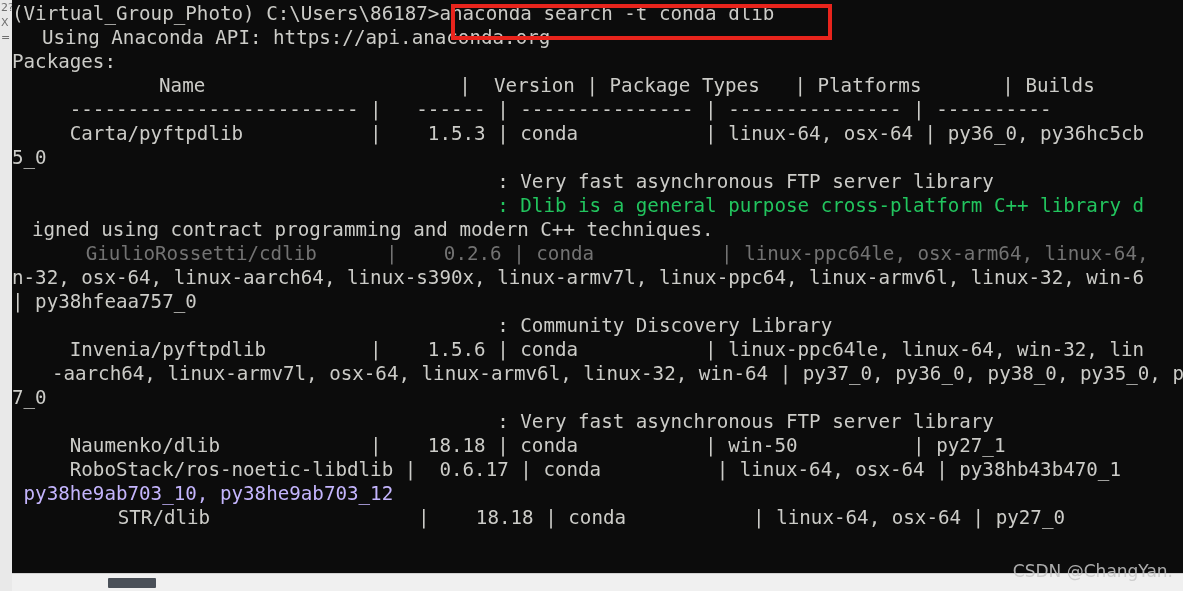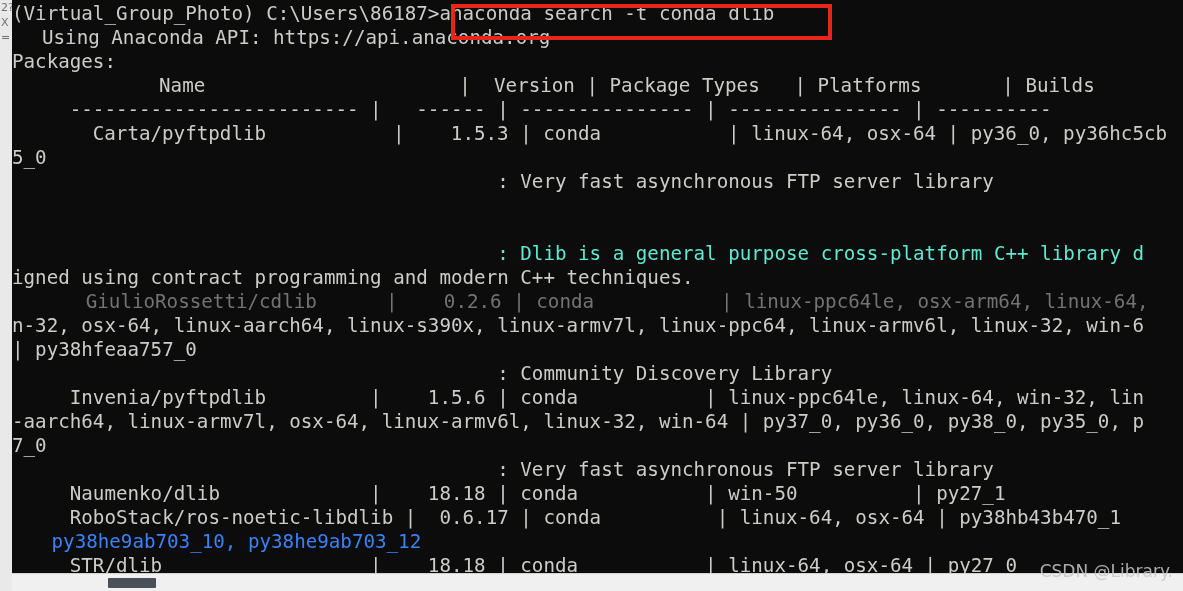--- a/index.html
+++ b/index.html
@@ -126,42 +126,42 @@
     <div>=</div>
   </div>
 
   <div id="console" style="background: rgb(12, 12, 12);">
     <div id="console-inner">
       <span class="line" style="color: rgb(204, 204, 200);">(Virtual_Group_Photo) C:\Users\86187&gt;anaconda search -t conda dlib</span>
       <span class="line" style="color: rgb(204, 204, 200); padding-left: 30px;">Using Anaconda API: https://api.anaconda.org</span>
       <span class="line" style="color: rgb(204, 204, 200);">Packages:</span>
       <span class="line" style="color: rgb(204, 204, 200); text-align: center;">     Name                      |  Version | Package Types   | Platforms       | Builds</span>
       <span class="line" style="color: rgb(204, 204, 200);">     ------------------------- |   ------ | --------------- | --------------- | ----------</span>
-      <span class="line" style="color: rgb(204, 204, 200); padding-left: 23px;">     Carta/pyftpdlib           |    1.5.3 | conda           | linux-64, osx-64 | py36_0, py36hc5cb</span>
+      <span class="line" style="color: rgb(204, 204, 200);">     Carta/pyftpdlib           |    1.5.3 | conda           | linux-64, osx-64 | py36_0, py36hc5cb</span>
       <span class="line" style="color: rgb(204, 204, 200);">5_0</span>
       <span class="line" style="color: rgb(204, 204, 200);">                                          : Very fast asynchronous FTP server library</span>
-      <span class="line" style="color: #5eead4; margin-top: 48px;">                                          : Dlib is a general purpose cross-platform C++ library d</span>
-      <span class="line" style="color: rgb(204, 204, 200);">igned using contract programming and modern C++ techniques.</span>
+      <span class="line" style="color: #22c55e;">                                          : Dlib is a general purpose cross-platform C++ library d</span>
+      <span class="line" style="color: rgb(204, 204, 200); padding-left: 20px;">igned using contract programming and modern C++ techniques.</span>
       <span class="line" style="color: #737373; padding-left: 16px;">     GiulioRossetti/cdlib      |    0.2.6 | conda           | linux-ppc64le, osx-arm64, linux-64,</span>
       <span class="line" style="color: rgb(204, 204, 200);">n-32, osx-64, linux-aarch64, linux-s390x, linux-armv7l, linux-ppc64, linux-armv6l, linux-32, win-6</span>
       <span class="line" style="color: rgb(204, 204, 200);">| py38hfeaa757_0</span>
       <span class="line" style="color: rgb(204, 204, 200);">                                          : Community Discovery Library</span>
       <span class="line" style="color: rgb(204, 204, 200);">     Invenia/pyftpdlib         |    1.5.6 | conda           | linux-ppc64le, linux-64, win-32, lin</span>
-      <span class="line" style="color: rgb(204, 204, 200);">-aarch64, linux-armv7l, osx-64, linux-armv6l, linux-32, win-64 | py37_0, py36_0, py38_0, py35_0, p</span>
+      <span class="line" style="color: rgb(204, 204, 200); text-align: right;">-aarch64, linux-armv7l, osx-64, linux-armv6l, linux-32, win-64 | py37_0, py36_0, py38_0, py35_0, p</span>
       <span class="line" style="color: rgb(204, 204, 200);">7_0</span>
       <span class="line" style="color: rgb(204, 204, 200);">                                          : Very fast asynchronous FTP server library</span>
       <span class="line" style="color: rgb(204, 204, 200);">     Naumenko/dlib             |    18.18 | conda           | win-50          | py27_1</span>
       <span class="line" style="color: rgb(204, 204, 200);">     RoboStack/ros-noetic-libdlib |  0.6.17 | conda          | linux-64, osx-64 | py38hb43b470_1</span>
-      <span class="line" style="color: #3b82f6; margin-left: 28px;"> py38he9ab703_10, py38he9ab703_12</span>
-      <span class="line" style="color: rgb(204, 204, 200);">     STR/dlib                  |    18.18 | conda           | linux-64, osx-64 | py27_0</span>
+      <span class="line" style="color: #c4b5fd;"> py38he9ab703_10, py38he9ab703_12</span>
+      <span class="line" style="color: rgb(204, 204, 200); padding-left: 48px;">     STR/dlib                  |    18.18 | conda           | linux-64, osx-64 | py27_0</span>
     </div>
   </div>
 
   <div id="command-highlight" style="border-color: rgb(232, 36, 28);"></div>
 
   <div id="bg-bottom-strip"></div>
   <div id="hscroll-track">
     <div id="hscroll-thumb"></div>
   </div>
 
-  <div id="watermark">CSDN @Library.</div>
+  <div id="watermark">CSDN @ChangYan.</div>
 
 </div>
 
 </body></html>

